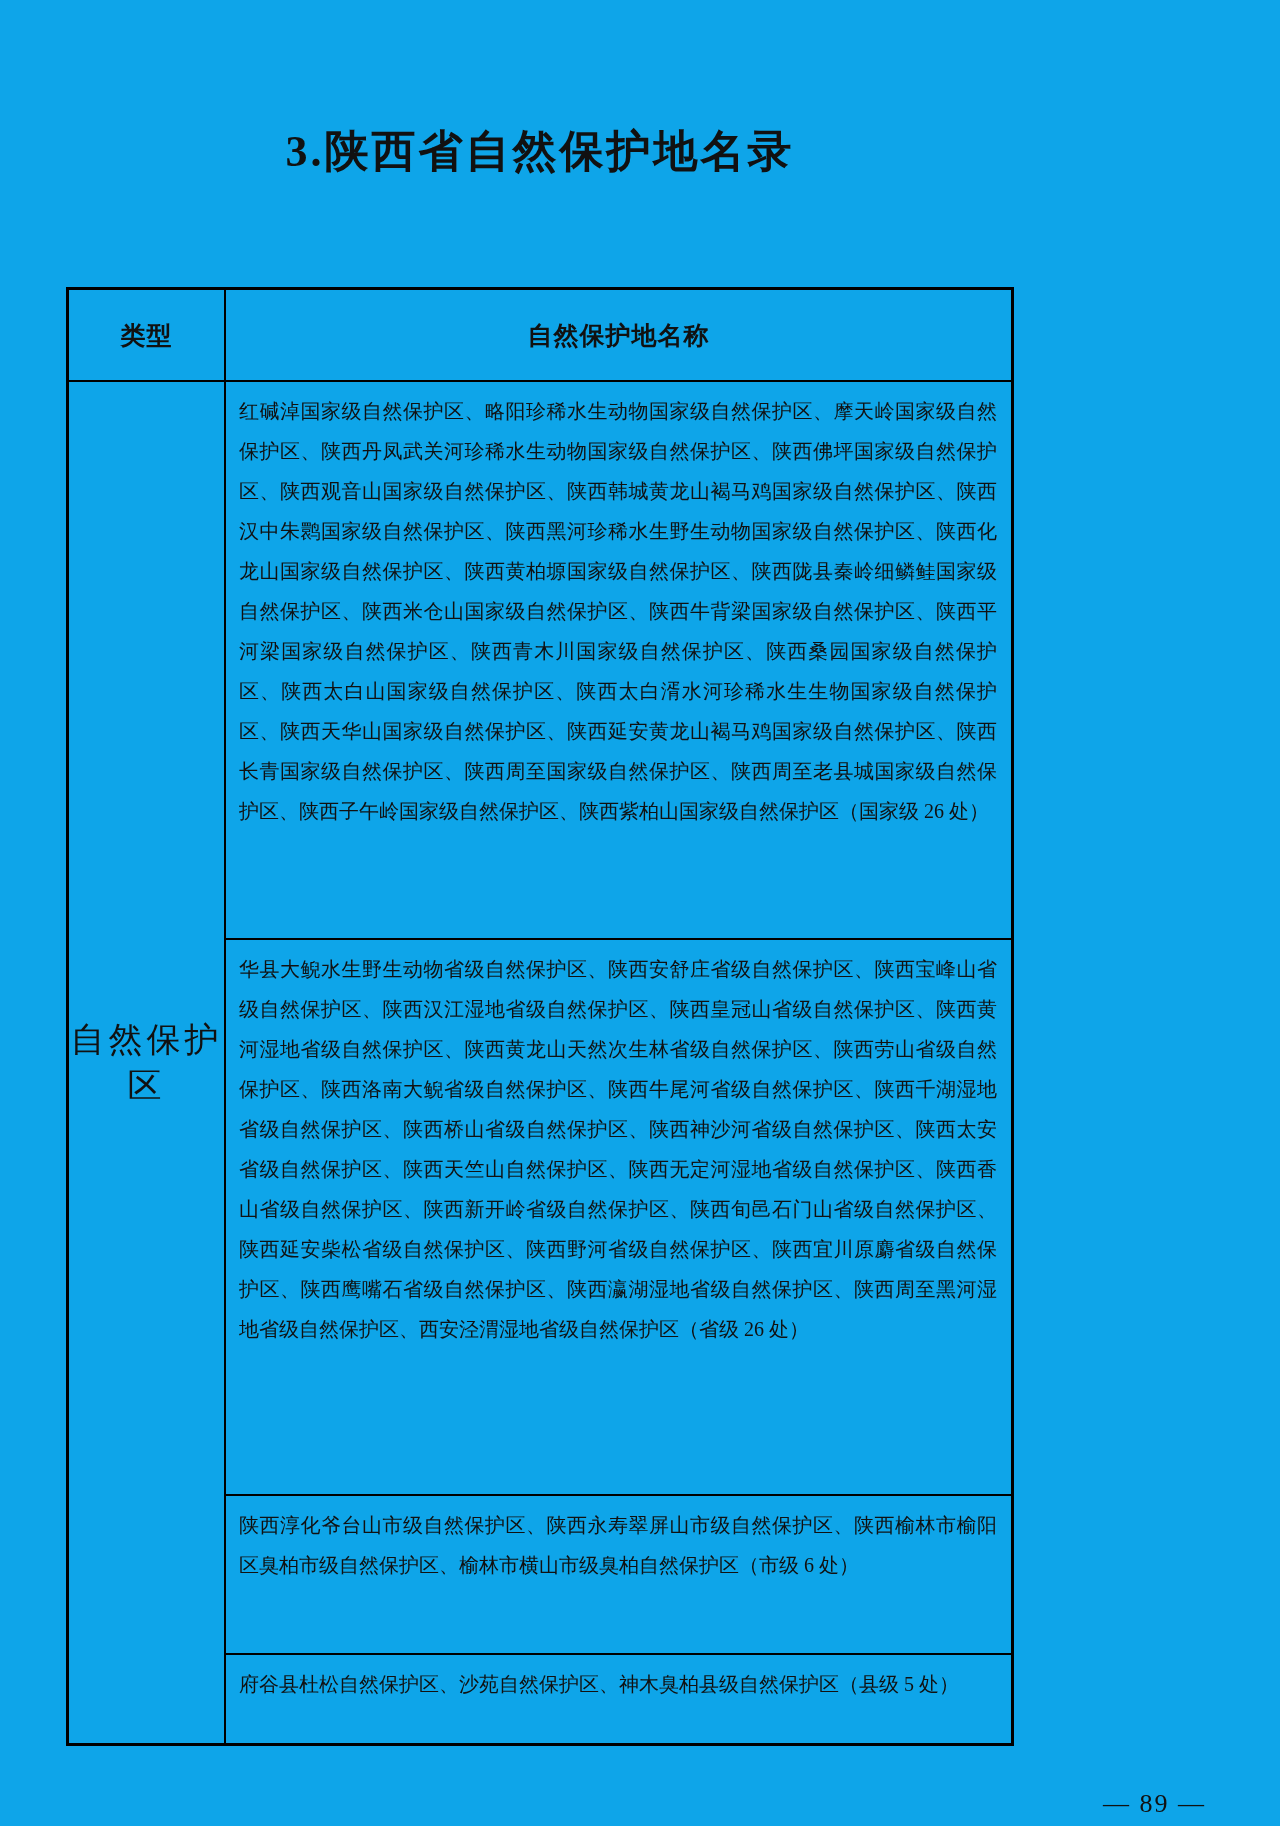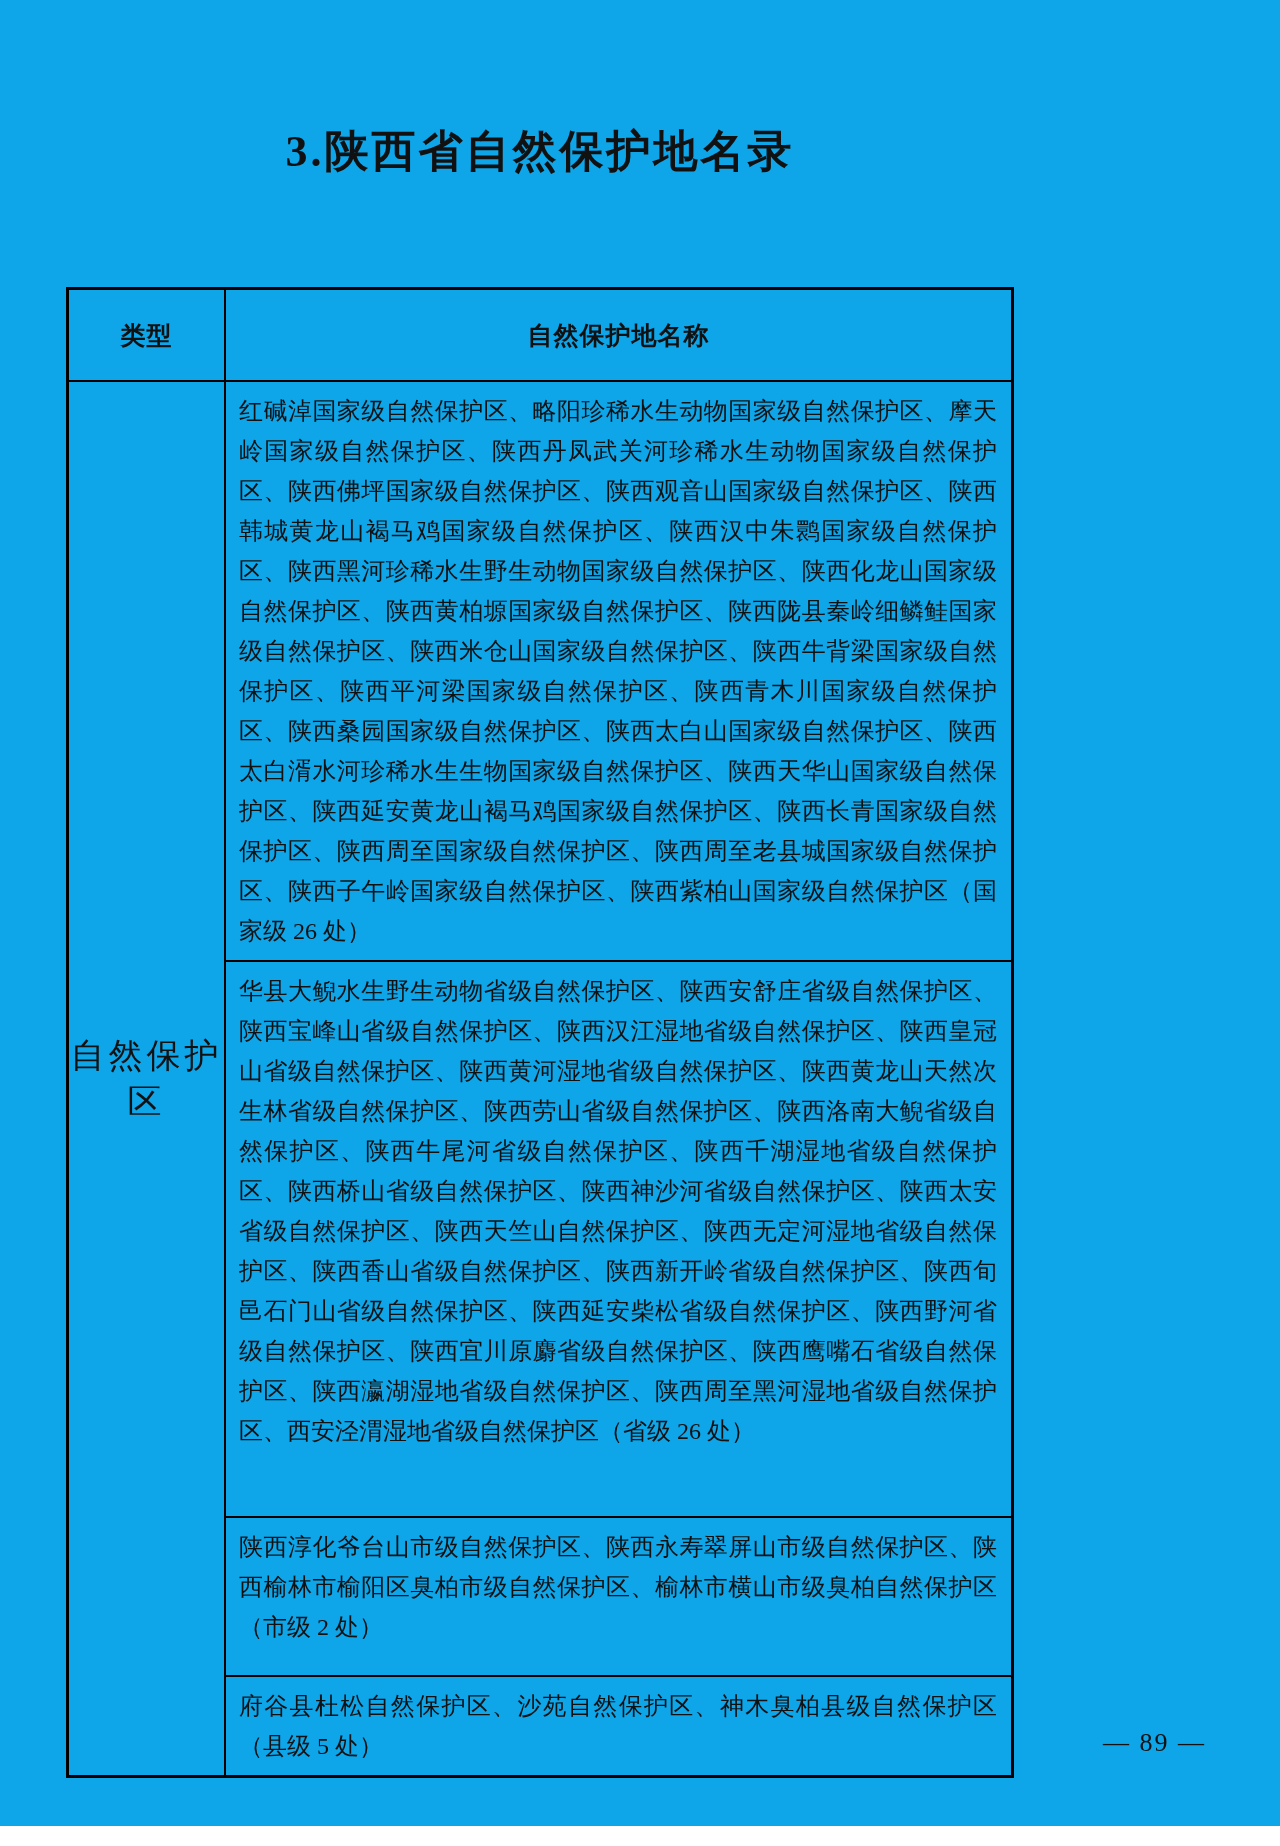--- a/index.html
+++ b/index.html
@@ -57,34 +57,34 @@
   td.type-cell {
     width: 153px;
     text-align: center;
     vertical-align: middle;
     font-size: 34px;
     letter-spacing: 4px;
     font-family: "Liberation Sans", "DejaVu Sans", sans-serif;
   }
   td.entry-cell {
     padding: 9px 14px 9px 13px;
-    font-size: 24px;
+    font-size: 20px;
     line-height: 40px;
     text-align: justify;
     text-justify: inter-character;
     vertical-align: top;
     font-family: "Liberation Serif", "DejaVu Serif", serif;
   }
   td.entry-national   { height: 538px; }
   td.entry-provincial { height: 536px; }
   td.entry-city       { height: 139px; }
   td.entry-county     { height: 70px; }
   .page-number {
     position: absolute;
-    top: 1728px;
+    top: 1789px;
     right: 74px;
     font-size: 26px;
     letter-spacing: 2px;
     font-family: "Liberation Serif", "DejaVu Serif", serif;
   }
 </style>
 </head>
 <body>
 
 <div class="page">
@@ -100,21 +100,21 @@
     </thead>
     <tbody>
       <tr>
         <td class="type-cell" rowspan="4">自然保护区</td>
         <td class="entry-cell entry-national">红碱淖国家级自然保护区、略阳珍稀水生动物国家级自然保护区、摩天岭国家级自然保护区、陕西丹凤武关河珍稀水生动物国家级自然保护区、陕西佛坪国家级自然保护区、陕西观音山国家级自然保护区、陕西韩城黄龙山褐马鸡国家级自然保护区、陕西汉中朱鹮国家级自然保护区、陕西黑河珍稀水生野生动物国家级自然保护区、陕西化龙山国家级自然保护区、陕西黄柏塬国家级自然保护区、陕西陇县秦岭细鳞鲑国家级自然保护区、陕西米仓山国家级自然保护区、陕西牛背梁国家级自然保护区、陕西平河梁国家级自然保护区、陕西青木川国家级自然保护区、陕西桑园国家级自然保护区、陕西太白山国家级自然保护区、陕西太白湑水河珍稀水生生物国家级自然保护区、陕西天华山国家级自然保护区、陕西延安黄龙山褐马鸡国家级自然保护区、陕西长青国家级自然保护区、陕西周至国家级自然保护区、陕西周至老县城国家级自然保护区、陕西子午岭国家级自然保护区、陕西紫柏山国家级自然保护区（国家级 26 处）</td>
       </tr>
       <tr>
         <td class="entry-cell entry-provincial">华县大鲵水生野生动物省级自然保护区、陕西安舒庄省级自然保护区、陕西宝峰山省级自然保护区、陕西汉江湿地省级自然保护区、陕西皇冠山省级自然保护区、陕西黄河湿地省级自然保护区、陕西黄龙山天然次生林省级自然保护区、陕西劳山省级自然保护区、陕西洛南大鲵省级自然保护区、陕西牛尾河省级自然保护区、陕西千湖湿地省级自然保护区、陕西桥山省级自然保护区、陕西神沙河省级自然保护区、陕西太安省级自然保护区、陕西天竺山自然保护区、陕西无定河湿地省级自然保护区、陕西香山省级自然保护区、陕西新开岭省级自然保护区、陕西旬邑石门山省级自然保护区、陕西延安柴松省级自然保护区、陕西野河省级自然保护区、陕西宜川原麝省级自然保护区、陕西鹰嘴石省级自然保护区、陕西瀛湖湿地省级自然保护区、陕西周至黑河湿地省级自然保护区、西安泾渭湿地省级自然保护区（省级 26 处）</td>
       </tr>
       <tr>
-        <td class="entry-cell entry-city">陕西淳化爷台山市级自然保护区、陕西永寿翠屏山市级自然保护区、陕西榆林市榆阳区臭柏市级自然保护区、榆林市横山市级臭柏自然保护区（市级 2 处）</td>
+        <td class="entry-cell entry-city">陕西淳化爷台山市级自然保护区、陕西永寿翠屏山市级自然保护区、陕西榆林市榆阳区臭柏市级自然保护区、榆林市横山市级臭柏自然保护区（市级 6 处）</td>
       </tr>
       <tr>
         <td class="entry-cell entry-county">府谷县杜松自然保护区、沙苑自然保护区、神木臭柏县级自然保护区（县级 5 处）</td>
       </tr>
     </tbody>
   </table>
 
   <div class="page-number">— 89 —</div>
 
 </div>

